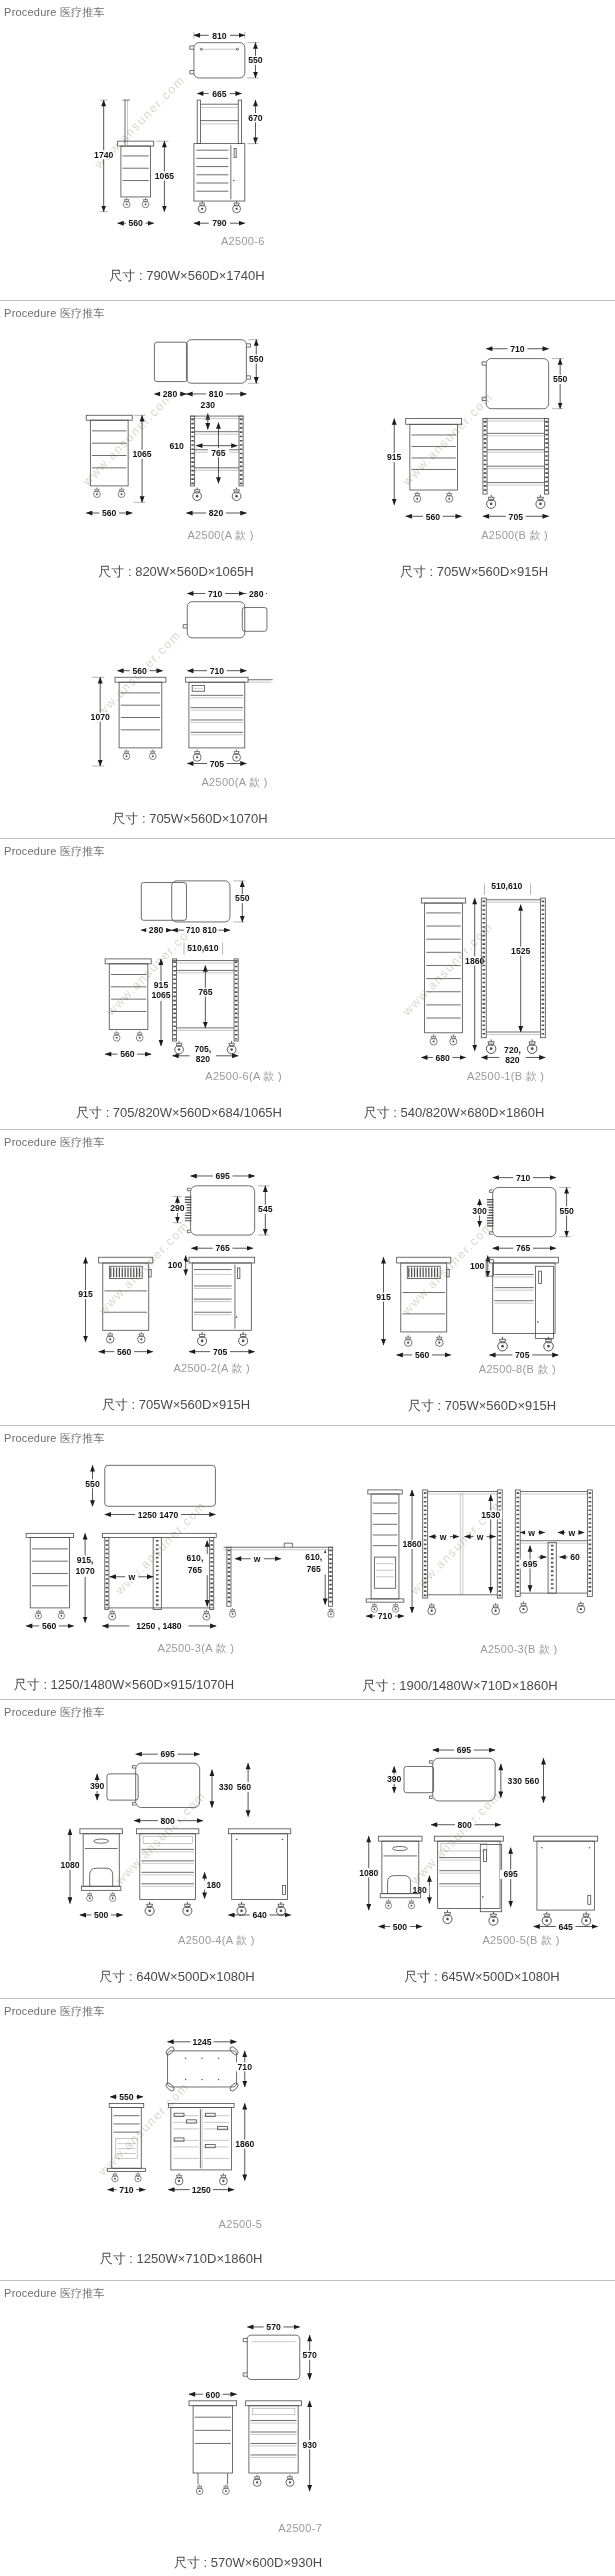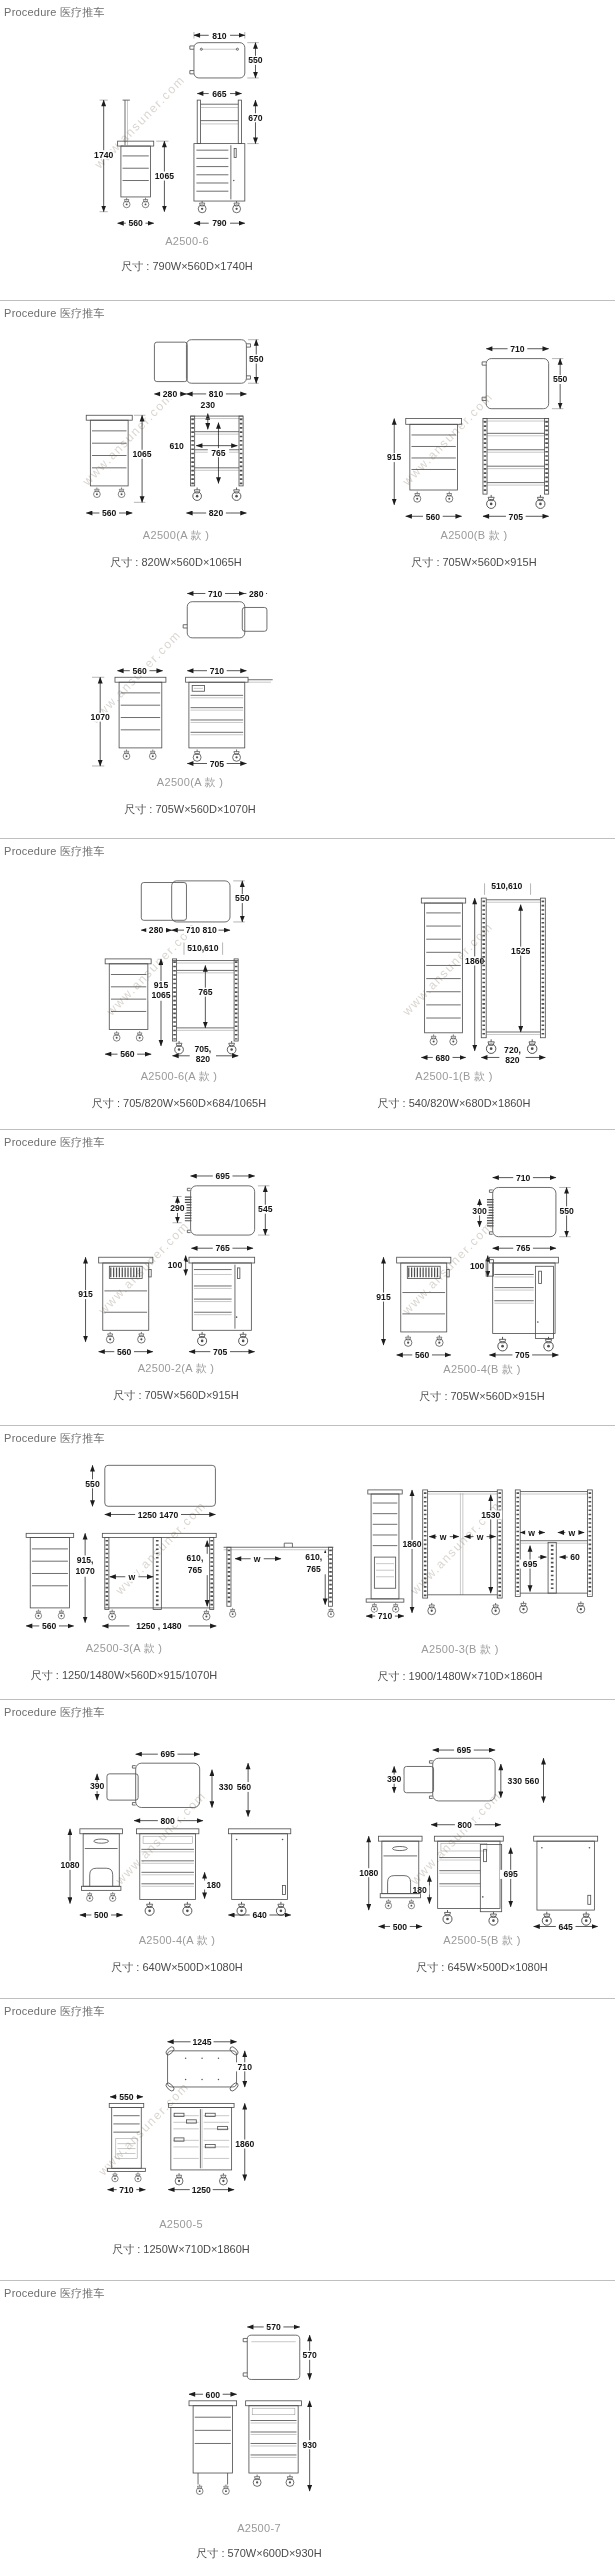--- a/index.html
+++ b/index.html
@@ -2,23 +2,23 @@
 <html style="font-size:13px"><head>
 <meta charset="utf-8">
 <style>
   html,body{margin:0;padding:0;background:#fff;}
   .page{position:relative;width:616px;height:2576px;background:#fff;font-family:"Liberation Sans",sans-serif;overflow:hidden;}
   .sec{position:relative;width:616px;border-bottom:0.8px solid #bfbfbf;box-sizing:border-box;}
   .sec.last{border-bottom:none;}
   .hdr{position:absolute;left:4.1px;top:4.9px;font-size:11px;color:#6e6e6e;letter-spacing:0.2px;}
   .wm{position:absolute;font-size:12.3px;color:rgba(168,155,144,.42);letter-spacing:1.6px;transform:rotate(-46deg);white-space:nowrap;pointer-events:none;}
   .draw{position:absolute;left:0;top:0;}
-  .cap{position:absolute;transform:translateX(-50%);text-align:center;white-space:nowrap;}
+  .cap{position:absolute;transform:translateX(-50%);text-align:right;white-space:nowrap;}
   .cap .model{font-size:11px;color:#9a9a9a;letter-spacing:0.3px;}
-  .cap .size{font-size:11px;color:#4a4a4a;margin-top:12px;}
+  .cap .size{font-size:13px;color:#4a4a4a;margin-top:20px;}
   
   .o{stroke:#4f4f4f;stroke-width:1;fill:none}
   .t{stroke:#8f8f8f;stroke-width:.6;fill:none}
   .d{stroke:#1d1d1d;stroke-width:.9;fill:none}
   .x{stroke:#6a6a6a;stroke-width:.6;fill:none}
   .hatch{stroke:#4f4f4f;stroke-width:8;stroke-dasharray:1.5 1.7;fill:none}
   .hatchw{stroke:#4f4f4f;stroke-width:12;stroke-dasharray:1.5 2;fill:none}
   .rung{stroke:#4f4f4f;stroke-width:3.2;stroke-dasharray:2 3.2;fill:none}
   .bg{fill:#fff;stroke:none}
   text.n{font:700 10.5px "Liberation Sans",sans-serif;fill:#141414;text-anchor:middle}
@@ -561,21 +561,21 @@
       <line x1="483" y1="274" x2="549" y2="274" class="d" marker-start="url(#aS)" marker-end="url(#aE)"></line>
       <rect x="502" y="269" width="24" height="11" class="bg"></rect>
           <text class="n" x="514" y="278">560</text>
     </g>
   </svg>
   <div class="cap" style="left:176px;top:231px">
     <div class="model">A2500-2(A 款 )</div>
     <div class="size">尺寸 : 705W×560D×915H</div>
   </div>
   <div class="cap" style="left:482px;top:232px">
-    <div class="model">A2500-4(B 款 )</div>
+    <div class="model">A2500-8(B 款 )</div>
     <div class="size">尺寸 : 705W×560D×915H</div>
   </div>
 </section>
 
 <section class="sec" style="height:274px">
   <div class="hdr">Procedure 医疗推车</div>
   <div class="wm" style="left:99px;top:115px">www.ansuner.com</div>
   <div class="wm" style="left:394px;top:115px">www.ansuner.com</div>
   <svg class="draw" width="616" height="254" viewBox="0 0 750 310">
 
@@ -1005,20 +1005,20 @@
           <line x1="305" y1="201" x2="361" y2="201" class="t"></line>
       <line x1="305" y1="212" x2="361" y2="212" class="o"></line>
           <line x1="305" y1="215" x2="361" y2="215" class="t"></line>
       <use href="#cas" transform="translate(313,236)"></use>
           <use href="#cas" transform="translate(353,236)"></use>
       <line x1="377" y1="146" x2="377" y2="256" class="d" marker-start="url(#aS)" marker-end="url(#aE)"></line>
       <rect x="366" y="194" width="22" height="11" class="bg"></rect>
           <text class="n" x="377" y="203">930</text>
     </g>
   </svg>
-  <div class="cap" style="left:259px;top:241px">
+  <div class="cap" style="left:248px;top:241px">
     <div class="model">A2500-7</div>
     <div class="size">尺寸 : 570W×600D×930H</div>
   </div>
 </section>
 
 </div>
 
 
 </body></html>

